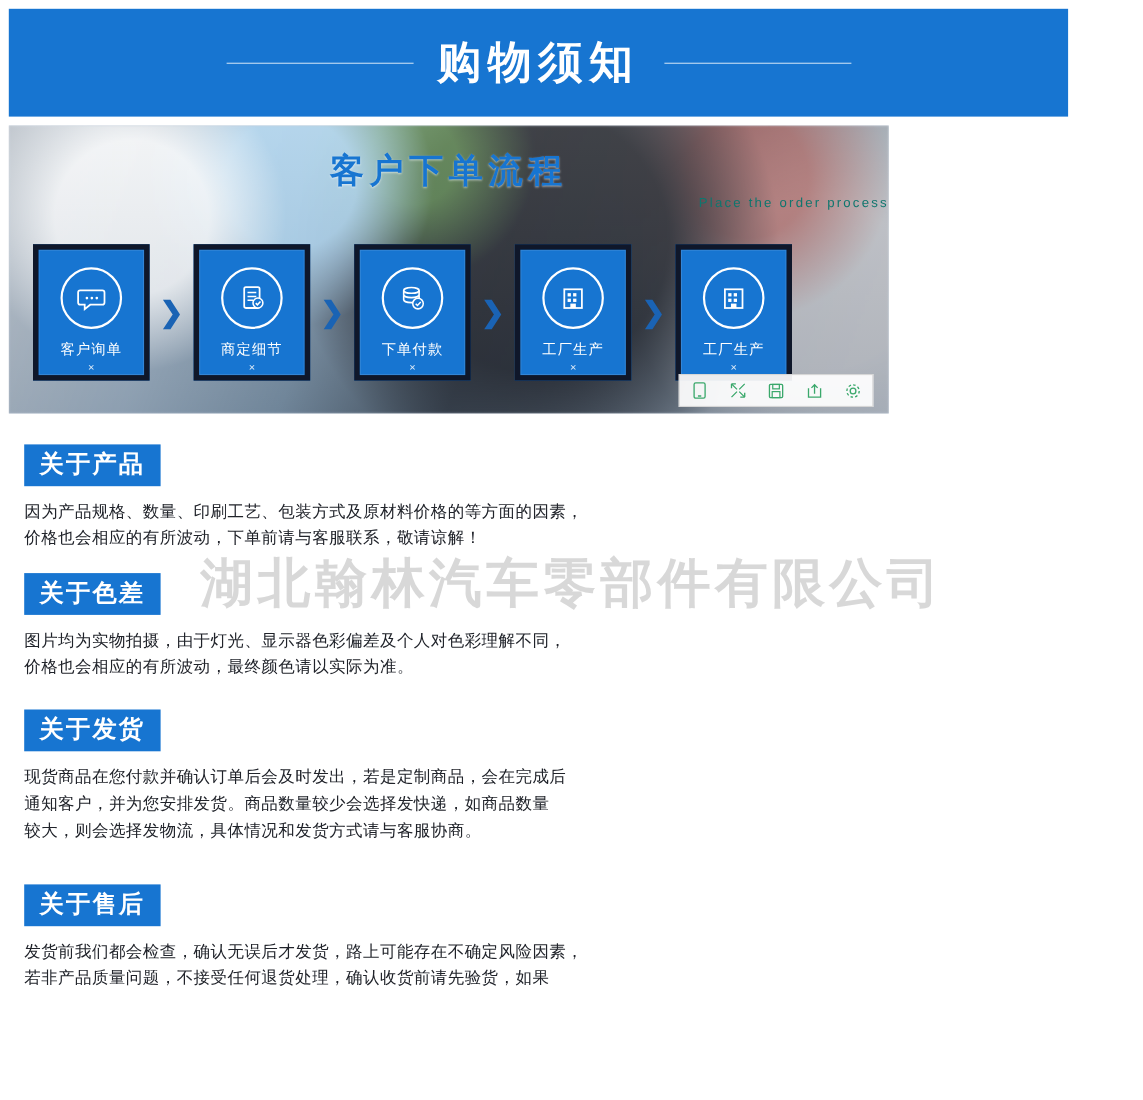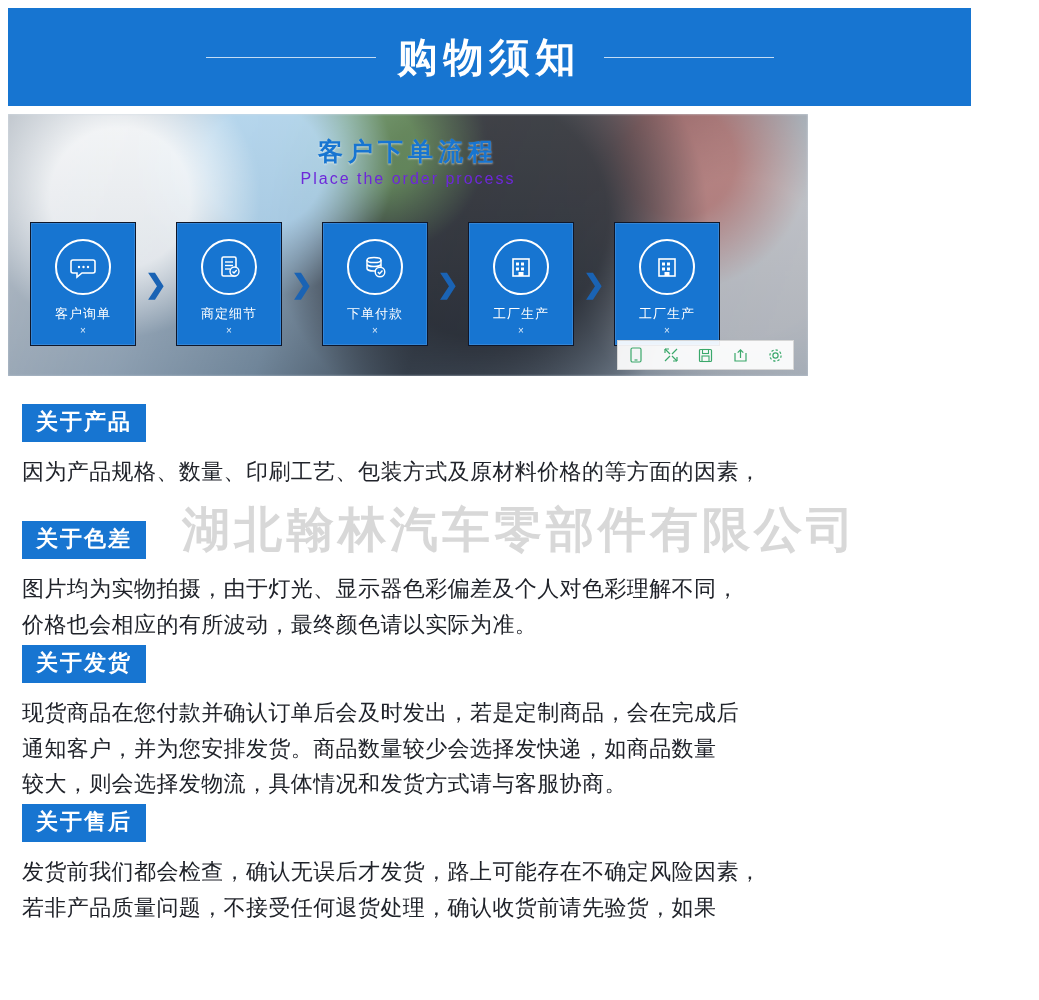--- a/index.html
+++ b/index.html
@@ -78,45 +78,46 @@
   }
   .process-heading {
     position: absolute;
     left: 0;
     right: 0;
     top: 22px;
     text-align: center;
     color: #1775d1;
   }
   .process-heading .cn {
-    font-size: 25px;
+    font-size: 31px;
     font-weight: bold;
     letter-spacing: 5px;
     line-height: 1.2;
     text-shadow: 0 1px 2px rgba(255,255,255,0.6);
   }
   .process-heading .en {
-    font-size: 16px;
+    font-size: 12px;
     letter-spacing: 2px;
     margin-top: 4px;
-    color: #6d28d9;
+    color: #0f766e;
+    text-align: right;
   }
 
   .steps-row {
     position: absolute;
     left: 22px;
     top: 108px;
     display: flex;
     align-items: center;
   }
   .step-card {
     width: 106px;
     height: 124px;
     background: #1775d1;
-    border: 1px solid #0f172a;
+    border: 5px solid #0f172a;
     box-shadow: inset 0 0 0 1px rgba(255,255,255,0.12);
     display: flex;
     flex-direction: column;
     align-items: center;
     justify-content: flex-start;
     padding-top: 16px;
     box-sizing: border-box;
   }
   .step-icon {
     width: 52px;
@@ -181,21 +182,21 @@
     color: #ffffff;
     font-size: 22px;
     font-weight: bold;
     letter-spacing: 2px;
     padding: 6px 14px 8px 14px;
     line-height: 1.1;
   }
   .sec-body {
     margin-top: 12px;
     color: #20232a;
-    font-size: 22px;
+    font-size: 15px;
     line-height: 1.62;
     letter-spacing: 0.4px;
   }
   .sec-body p { margin: 0; }
 
   
   .watermark {
     position: absolute;
     left: 60px;
     top: 498px;
@@ -347,20 +348,21 @@
     </div>
   </div>
 </div>
 
 <div class="watermark">湖北翰林汽车零部件有限公司</div>
 
 <div class="section" style="top:388px;margin-top:16px;">
   <div class="sec-tag">关于产品</div>
   <div class="sec-body">
     <p>因为产品规格、数量、印刷工艺、包装方式及原材料价格的等方面的因素，</p>
+    <p>价格也会相应的有所波动，下单前请与客服联系，敬请谅解！</p>
   </div>
 </div>
 
 <div class="section" style="top:521px;">
   <div class="sec-tag">关于色差</div>
   <div class="sec-body">
     <p>图片均为实物拍摄，由于灯光、显示器色彩偏差及个人对色彩理解不同，</p>
     <p>价格也会相应的有所波动，最终颜色请以实际为准。</p>
   </div>
 </div>

